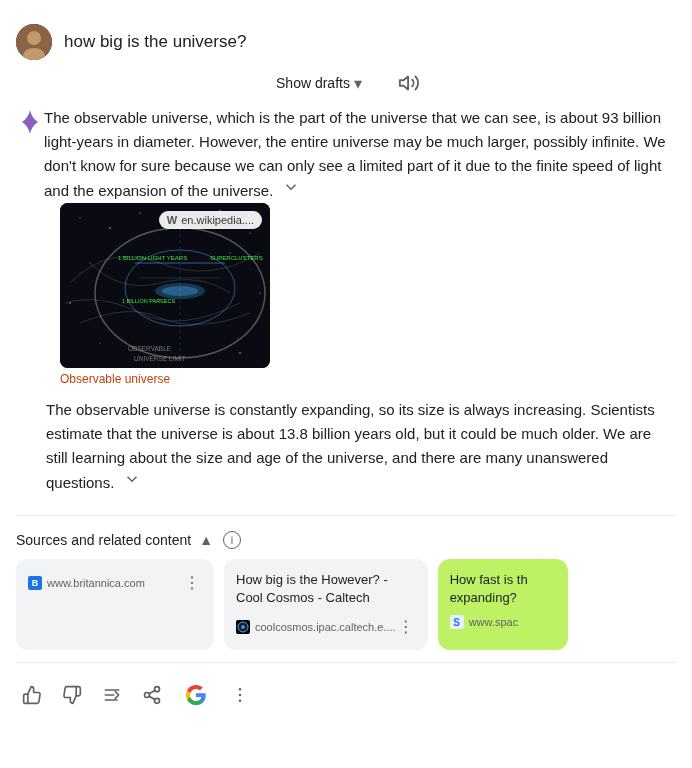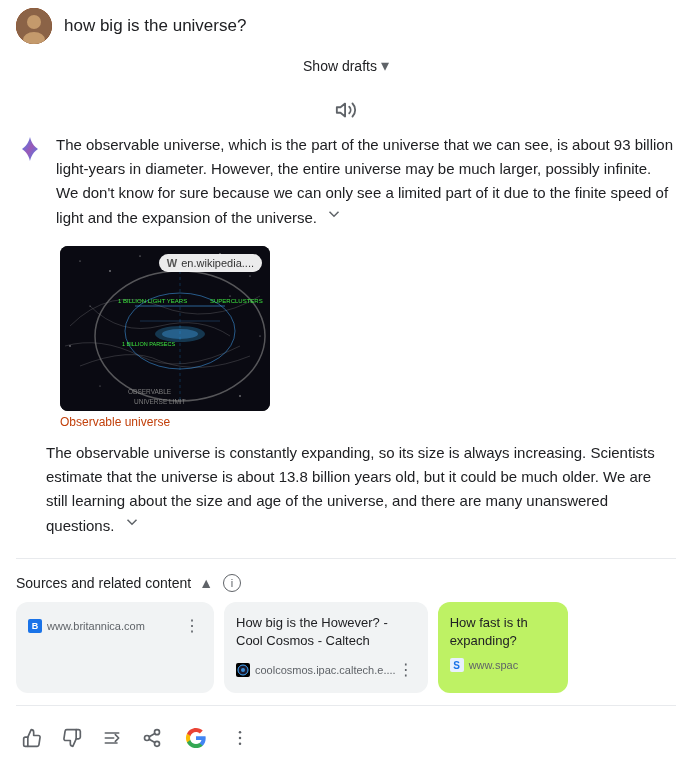--- a/index.html
+++ b/index.html
@@ -7,21 +7,21 @@
       font-family: 'Google Sans', Arial, sans-serif;
       background: #fff;
       width: 692px;
       min-height: 768px;
       overflow-x: hidden;
       color: #202124;
     }
     .header {
       display: flex;
       align-items: center;
-      padding: 8px 16px 8px 16px;
+      padding: 24px 16px 8px 16px;
       gap: 12px;
     }
     .avatar {
       width: 36px;
       height: 36px;
       border-radius: 50%;
       background: #8B4513;
       overflow: hidden;
       flex-shrink: 0;
     }
@@ -37,22 +37,21 @@
     .query-text {
       font-size: 17px;
       color: #202124;
       font-weight: 400;
     }
     .controls-bar {
       display: flex;
       justify-content: center;
       align-items: center;
       padding: 0 16px 8px 16px;
-      gap: 16px;
-      flex-direction: column;
+      gap: 24px;
     }
     .show-drafts-btn {
       display: flex;
       align-items: center;
       gap: 4px;
       background: none;
       border: none;
       cursor: pointer;
       font-size: 14px;
       color: #202124;
@@ -72,22 +71,20 @@
       border-radius: 50%;
       display: flex;
       align-items: center;
       justify-content: center;
     }
     .content-area {
       padding: 0 16px;
     }
     .gemini-response {
       display: flex;
-      gap: 12px;
-      margin-bottom: 16px;
     }
     .gemini-icon {
       flex-shrink: 0;
       margin-top: 2px;
     }
     .response-text {
       font-size: 15px;
       line-height: 1.6;
       color: #202124;
       flex: 1;

